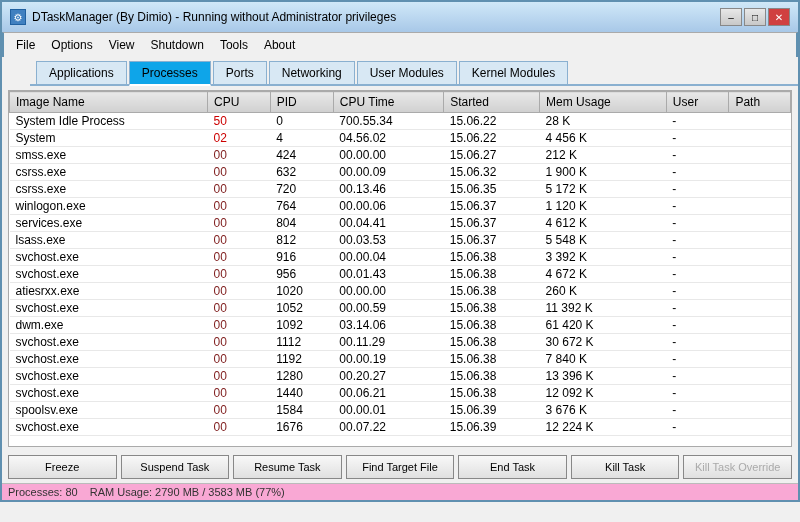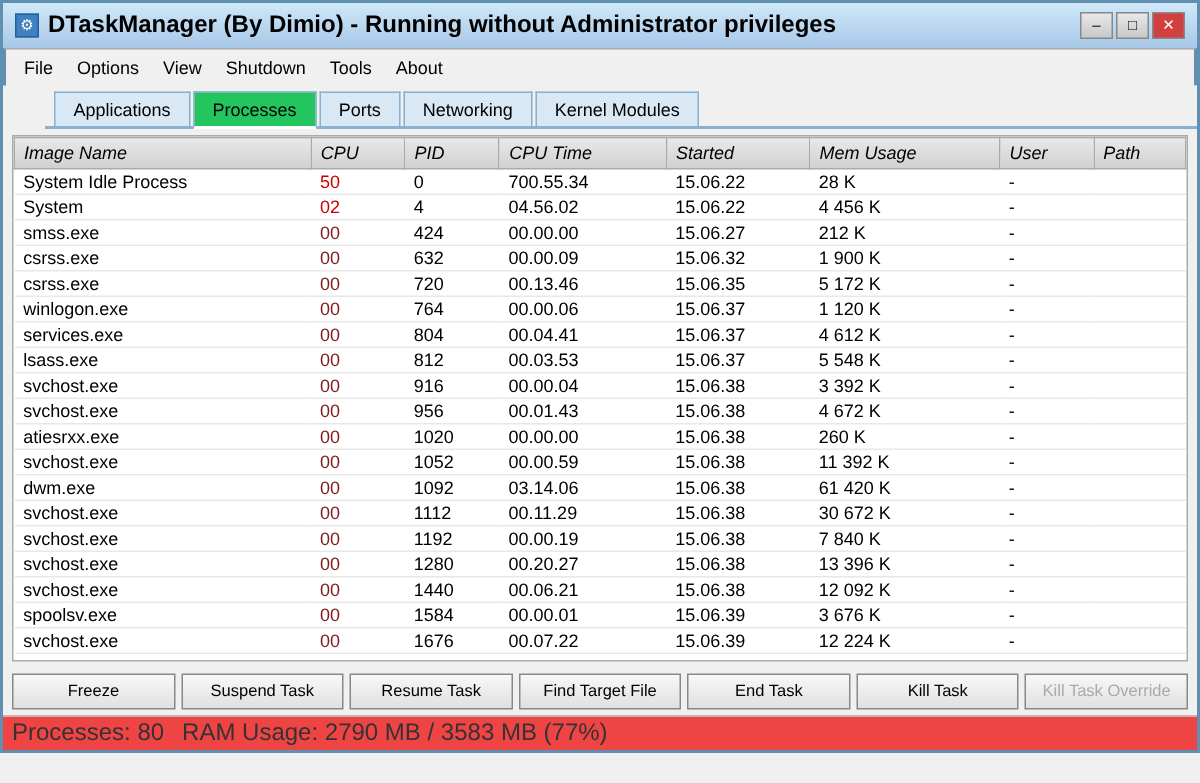--- a/index.html
+++ b/index.html
@@ -30,22 +30,22 @@
       height: 16px;
       background: #4080c0;
       border: 1px solid #2060a0;
       font-size: 10px;
       display: flex;
       align-items: center;
       justify-content: center;
       color: white;
     }
     .title-text {
-      font-size: 16px;
-      font-weight: bold;
+      font-size: 12px;
+      font-weight: normal;
       color: #000;
     }
     .title-bar-controls {
       display: flex;
       gap: 2px;
     }
     .title-btn {
       width: 22px;
       height: 18px;
       border: 1px solid #888;
@@ -94,40 +94,39 @@
     .tab {
       padding: 4px 12px;
       border: 1px solid #8ab0d0;
       border-bottom: none;
       background: #d8e8f4;
       cursor: pointer;
       font-size: 12px;
       color: #000;
     }
     .tab.active {
-      background: #22c55e;
+      background: #0ea5e9;
       border-bottom: 2px solid #fff;
       margin-bottom: -2px;
       z-index: 1;
     }
     .table-container {
       flex: 1;
       overflow: auto;
       background: #fff;
       border: 1px solid #aaa;
       margin: 4px 6px;
     }
     table {
       width: 100%;
       border-collapse: collapse;
       font-size: 12px;
     }
     thead tr {
       background: linear-gradient(to bottom, #e8e8e8, #d0d0d0);
-      font-style: italic;
     }
     th {
       border: 1px solid #aaa;
       padding: 3px 6px;
       text-align: left;
       font-weight: normal;
       white-space: nowrap;
       cursor: pointer;
       position: sticky;
       top: 0;
@@ -140,40 +139,41 @@
       white-space: nowrap;
     }
     td.cpu-col { color: #cc0000; }
     td.cpu-normal { color: #7f1d1d; }
     td.img-col { color: #000; }
     .bottom-buttons {
       display: flex;
       padding: 4px 6px;
       gap: 4px;
       background: #f0f0f0;
+      justify-content: flex-end;
     }
     .action-btn {
       flex: 1;
       padding: 5px 4px;
       border: 1px solid #888;
       background: linear-gradient(to bottom, #f8f8f8, #e0e0e0);
       cursor: pointer;
       font-size: 11px;
       text-align: center;
     }
     .action-btn:disabled, .action-btn.disabled {
       color: #aaa;
       cursor: default;
     }
     .status-bar {
       display: flex;
       padding: 2px 6px;
-      background: #ef4444;
+      background: #f9a8d4;
       border-top: 1px solid #bbb;
-      font-size: 16px;
+      font-size: 11px;
       gap: 12px;
     }
     .status-item {
       color: #333;
     }
     
     .table-container::-webkit-scrollbar { width: 14px; }
     .table-container::-webkit-scrollbar-track { background: #f0f0f0; }
     .table-container::-webkit-scrollbar-thumb { background: #b0b0b0; border: 1px solid #888; }
   </style>
@@ -200,20 +200,21 @@
       <div class="menu-item">Shutdown</div>
       <div class="menu-item">Tools</div>
       <div class="menu-item">About</div>
     </div>
 
   <div class="tabs-bar">
   <div class="tab">Applications</div>
       <div class="tab active">Processes</div>
       <div class="tab">Ports</div>
       <div class="tab">Networking</div>
+      <div class="tab">User Modules</div>
       <div class="tab">Kernel Modules</div>
     </div>
 
   <div class="table-container">
     <table>
       <thead>
         <tr>
         <th>Image Name</th>
             <th>CPU</th>
             <th>PID</th>

